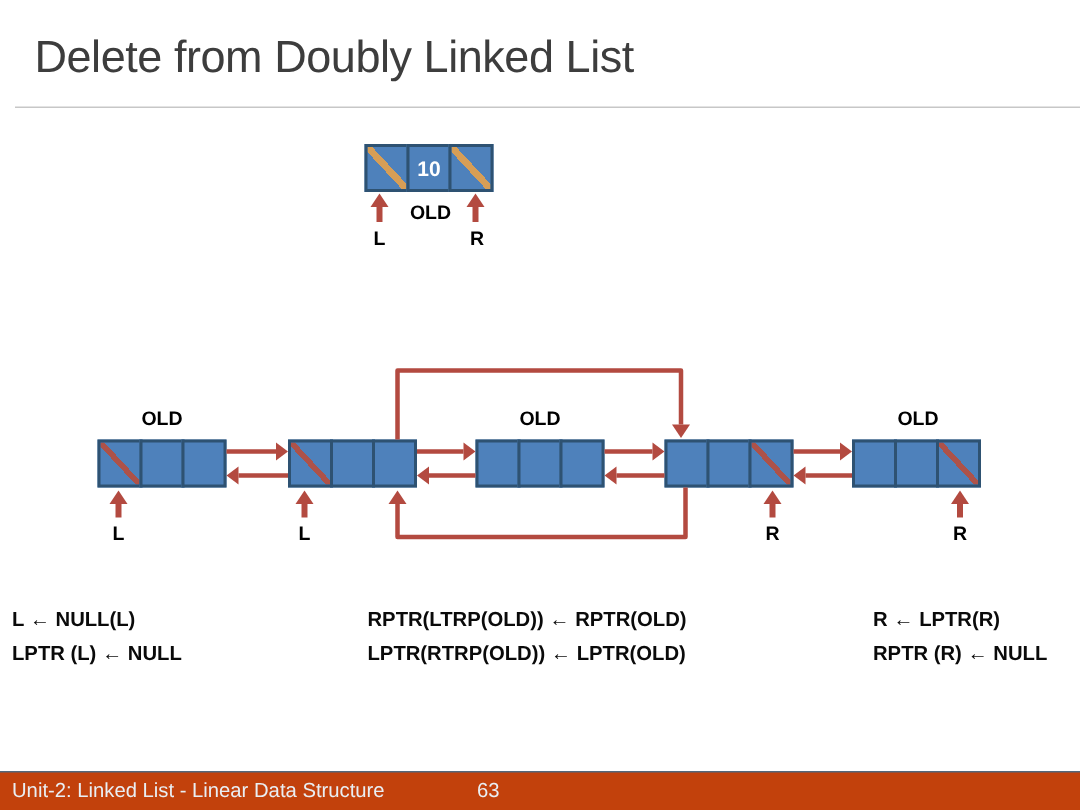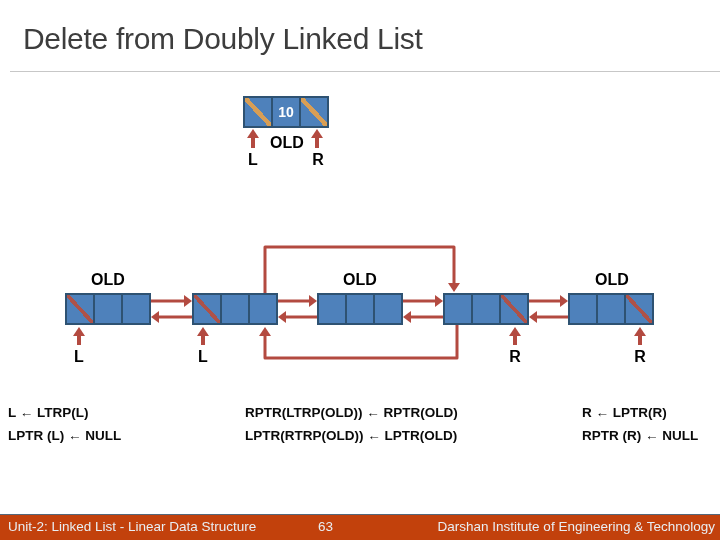--- a/index.html
+++ b/index.html
@@ -27,21 +27,21 @@
   .cell.sl-red{
     background-image:linear-gradient(to top right,
       transparent 45%, #ad5249 45%, #ad5249 55%, transparent 55%);
   }
   .cell .val{
     position:absolute;inset:0;display:flex;align-items:center;justify-content:center;
     color:#ffffff;font-weight:bold;font-size:14px;
   }
 
   .lbl{
-    position:absolute;font-weight:bold;font-size:16px;color:#000;
+    position:absolute;font-weight:bold;font-size:13px;color:#000;
     transform:translateX(-50%);white-space:nowrap;
   }
   .assign{
     position:absolute;font-weight:bold;font-size:14px;color:#0a0a0a;white-space:nowrap;
   }
   .stmt{position:absolute;font-weight:bold;font-size:13.5px;color:#0a0a0a;}
   .stmt div{line-height:23px;white-space:nowrap;}
 
   svg.wires{position:absolute;left:0;top:0;pointer-events:none;}
 
@@ -144,31 +144,30 @@
         <polygon points="634,336 646,336 640,327" stroke="none"></polygon>
 
       <line x1="253" y1="148" x2="253" y2="138" stroke-width="4"></line>
         <polygon points="247,138 259,138 253,129" stroke="none"></polygon>
       <line x1="317" y1="148" x2="317" y2="138" stroke-width="4"></line>
         <polygon points="311,138 323,138 317,129" stroke="none"></polygon>
     </g>
   </svg>
 
   <div class="stmt" style="left:8px;top:401px">
-    <div>L ← LTRP(L)</div>
+    <div>L ← NULL(L)</div>
     <div>LPTR (L) ← NULL</div>
   </div>
   <div class="stmt" style="left:245px;top:401px">
     <div>RPTR(LTRP(OLD)) ← RPTR(OLD)</div>
     <div>LPTR(RTRP(OLD)) ← LPTR(OLD)</div>
   </div>
   <div class="stmt" style="left:582px;top:401px">
     <div>R ← LPTR(R)</div>
     <div>RPTR (R) ← NULL</div>
   </div>
 
   <div class="footer">
     <span class="f-left">Unit-2: Linked List - Linear Data Structure</span>
     <span class="f-page">63</span>
-    <span class="f-right">Darshan Institute of Engineering &amp; Technology</span>
   </div>
 
 </div>
 
 </body></html>

